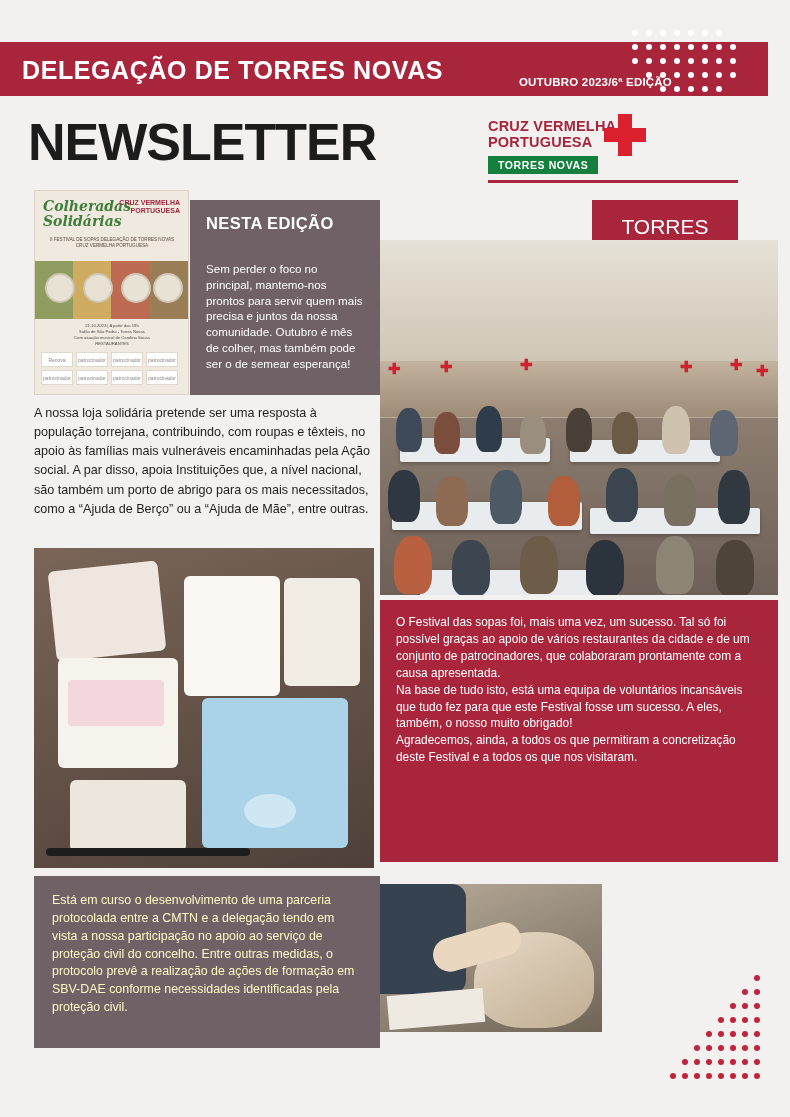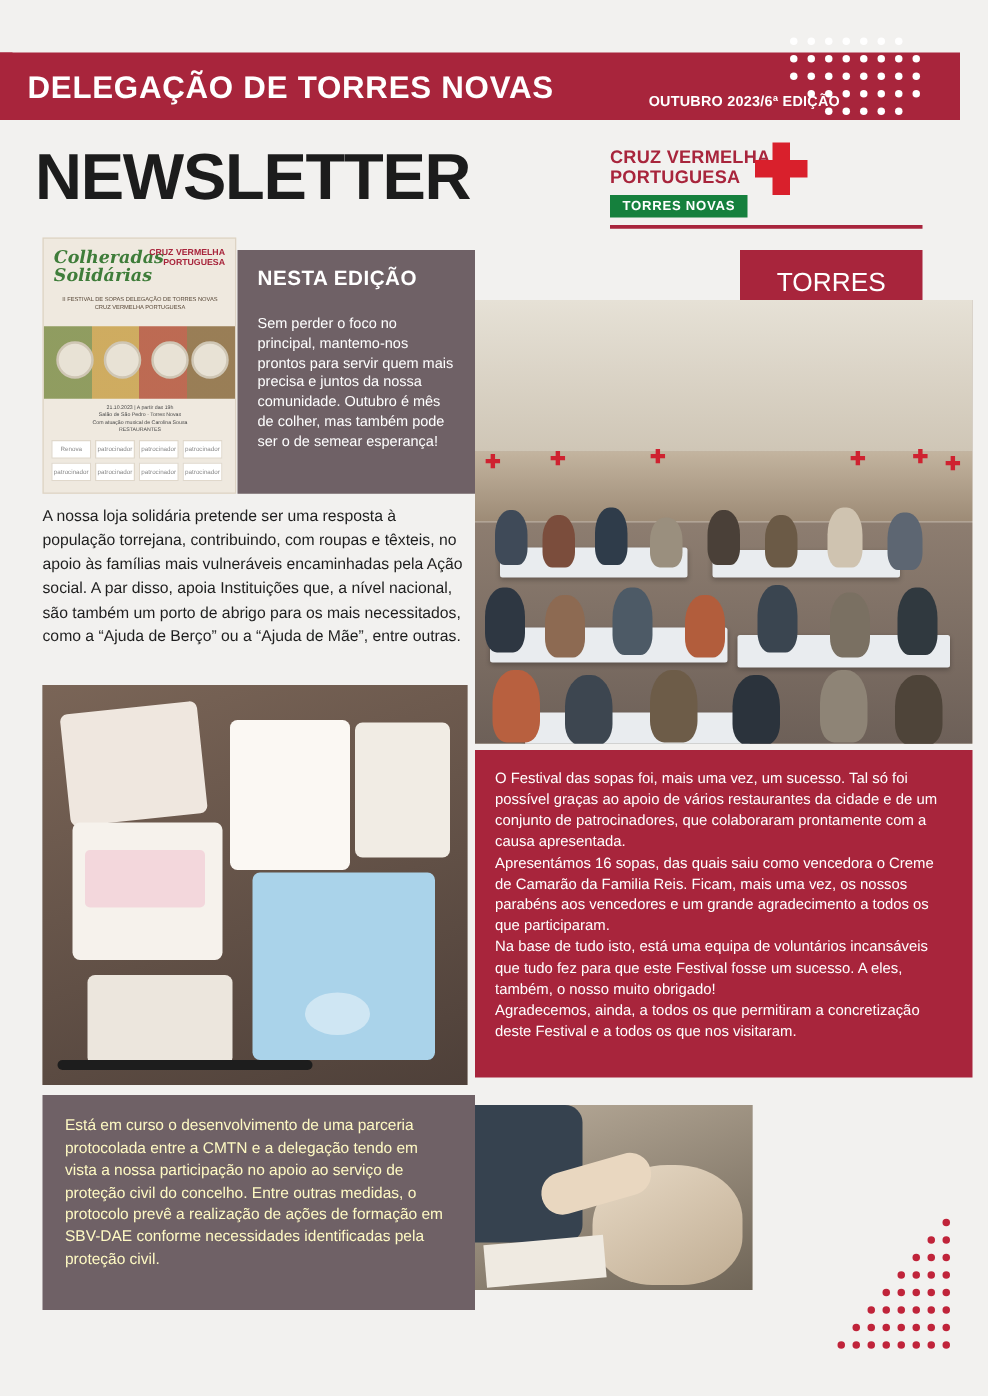--- a/index.html
+++ b/index.html
@@ -163,21 +163,21 @@
     left: 190px; top: 200px;
     width: 190px; height: 195px;
     background: #6f6166;
     color: #ffffff;
     padding: 14px 14px 10px 16px;
   }
   .nesta h2 {
     font-size: 16.5px;
     font-weight: bold;
     letter-spacing: 0.4px;
-    margin-bottom: 18px;
+    margin-bottom: 28px;
   }
   .nesta p {
     font-size: 11.6px;
     line-height: 1.36;
   }
 
   
   .outubro {
     position: absolute;
     left: 592px; top: 200px;
@@ -467,21 +467,20 @@
     <div class="cl-item" style="left:150px; top:28px; width:96px; height:120px; background:#fbf8f3;"></div>
     <div class="cl-item" style="left:250px; top:30px; width:76px; height:108px; background:#f1ece4;"></div>
     <div class="cl-item" style="left:168px; top:150px; width:146px; height:150px; background:#aad3ea;"></div>
     <div class="cl-item" style="left:210px; top:246px; width:52px; height:34px; background:#cfe6f3; border-radius:50%;"></div>
     <div class="cl-item" style="left:36px; top:232px; width:116px; height:72px; background:#ece6dd;"></div>
     <div class="cl-item" style="left:12px; top:300px; width:204px; height:8px; background:#1d1d1d;"></div>
   </div>
 
   <div class="festival">
     <p>O Festival das sopas foi, mais uma vez, um sucesso. Tal  só foi possível graças ao apoio de vários restaurantes da cidade e de um conjunto de patrocinadores, que colaboraram prontamente com a causa apresentada.</p>
-    <p>Apresentámos 16 sopas, das quais saiu como vencedora o Creme de Camarão da Familia Reis. Ficam, mais uma vez, os nossos parabéns aos vencedores e um grande agradecimento a todos os que participaram.</p>
     <p>Na base de tudo isto, está uma equipa de voluntários incansáveis que tudo fez para que este Festival fosse um sucesso. A eles, também, o nosso muito obrigado!</p>
     <p>Agradecemos, ainda, a todos os que permitiram a concretização deste Festival e a todos os que nos visitaram.</p>
   </div>
 
   <div class="cmtn">
     <span>Está em curso o desenvolvimento de uma parceria protocolada entre a CMTN e a delegação tendo em vista a nossa participação no apoio ao serviço de proteção civil do concelho. Entre outras medidas, o protocolo prevê a realização de ações de formação em SBV-DAE conforme necessidades identificadas pela proteção civil.</span>
   </div>
 
   <div class="photo-cpr">
     <div class="cpr-bg"></div>

